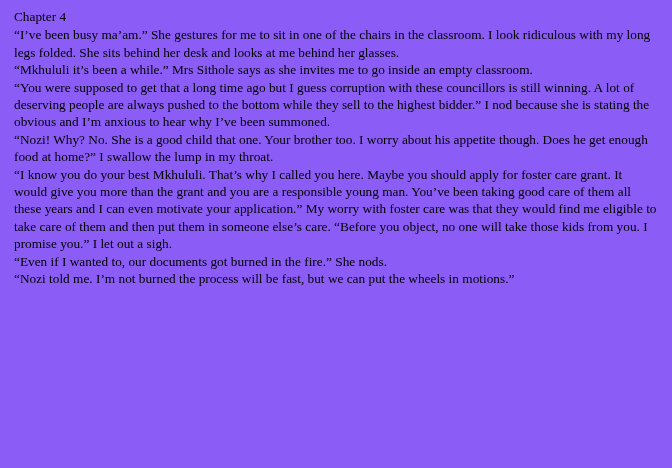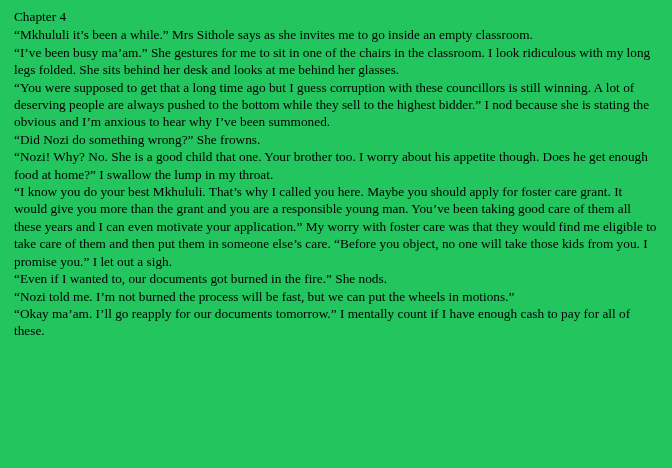--- a/index.html
+++ b/index.html
@@ -12,21 +12,21 @@
     height: 468px;
     overflow: hidden;
     font-family: "Liberation Serif", "DejaVu Serif", serif;
     color: #000000;
   }
   .page {
     width: 672px;
     height: 468px;
     box-sizing: border-box;
     padding: 8px 14px 0 14px;
-    background: #22c55e;
+    background: #8b5cf6;
   }
   .chapter-heading {
     font-size: 13.3px;
     line-height: 17.4px;
     margin: 0 0 1px 0;
     font-weight: normal;
   }
   .body-text p {
     margin: 0;
     font-size: 13.3px;
@@ -34,23 +34,21 @@
     text-align: left;
     white-space: normal;
   }
 </style>
 </head>
 <body>
 
 <div class="page">
   <div class="chapter-heading">Chapter 4</div>
   <div class="body-text">
+    <p>“I’ve been busy ma’am.” She gestures for me to sit in one of the chairs in the classroom. I look ridiculous with my long legs folded. She sits behind her desk and looks at me behind her glasses.</p>
     <p>“Mkhululi it’s been a while.” Mrs Sithole says as she invites me to go inside an empty classroom.</p>
-    <p>“I’ve been busy ma’am.” She gestures for me to sit in one of the chairs in the classroom. I look ridiculous with my long legs folded. She sits behind her desk and looks at me behind her glasses.</p>
     <p>“You were supposed to get that a long time ago but I guess corruption with these councillors is still winning. A lot of deserving people are always pushed to the bottom while they sell to the highest bidder.” I nod because she is stating the obvious and I’m anxious to hear why I’ve been summoned.</p>
-    <p>“Did Nozi do something wrong?” She frowns.</p>
     <p>“Nozi! Why? No. She is a good child that one. Your brother too. I worry about his appetite though. Does he get enough food at home?” I swallow the lump in my throat.</p>
     <p>“I know you do your best Mkhululi. That’s why I called you here. Maybe you should apply for foster care grant. It would give you more than the grant and you are a responsible young man. You’ve been taking good care of them all these years and I can even motivate your application.” My worry with foster care was that they would find me eligible to take care of them and then put them in someone else’s care. “Before you object, no one will take those kids from you. I promise you.” I let out a sigh.</p>
     <p>“Even if I wanted to, our documents got burned in the fire.” She nods.</p>
     <p>“Nozi told me. I’m not burned the process will be fast, but we can put the wheels in motions.”</p>
-    <p>“Okay ma’am. I’ll go reapply for our documents tomorrow.” I mentally count if I have enough cash to pay for all of these.</p>
   </div>
 </div>
 
 </body></html>

